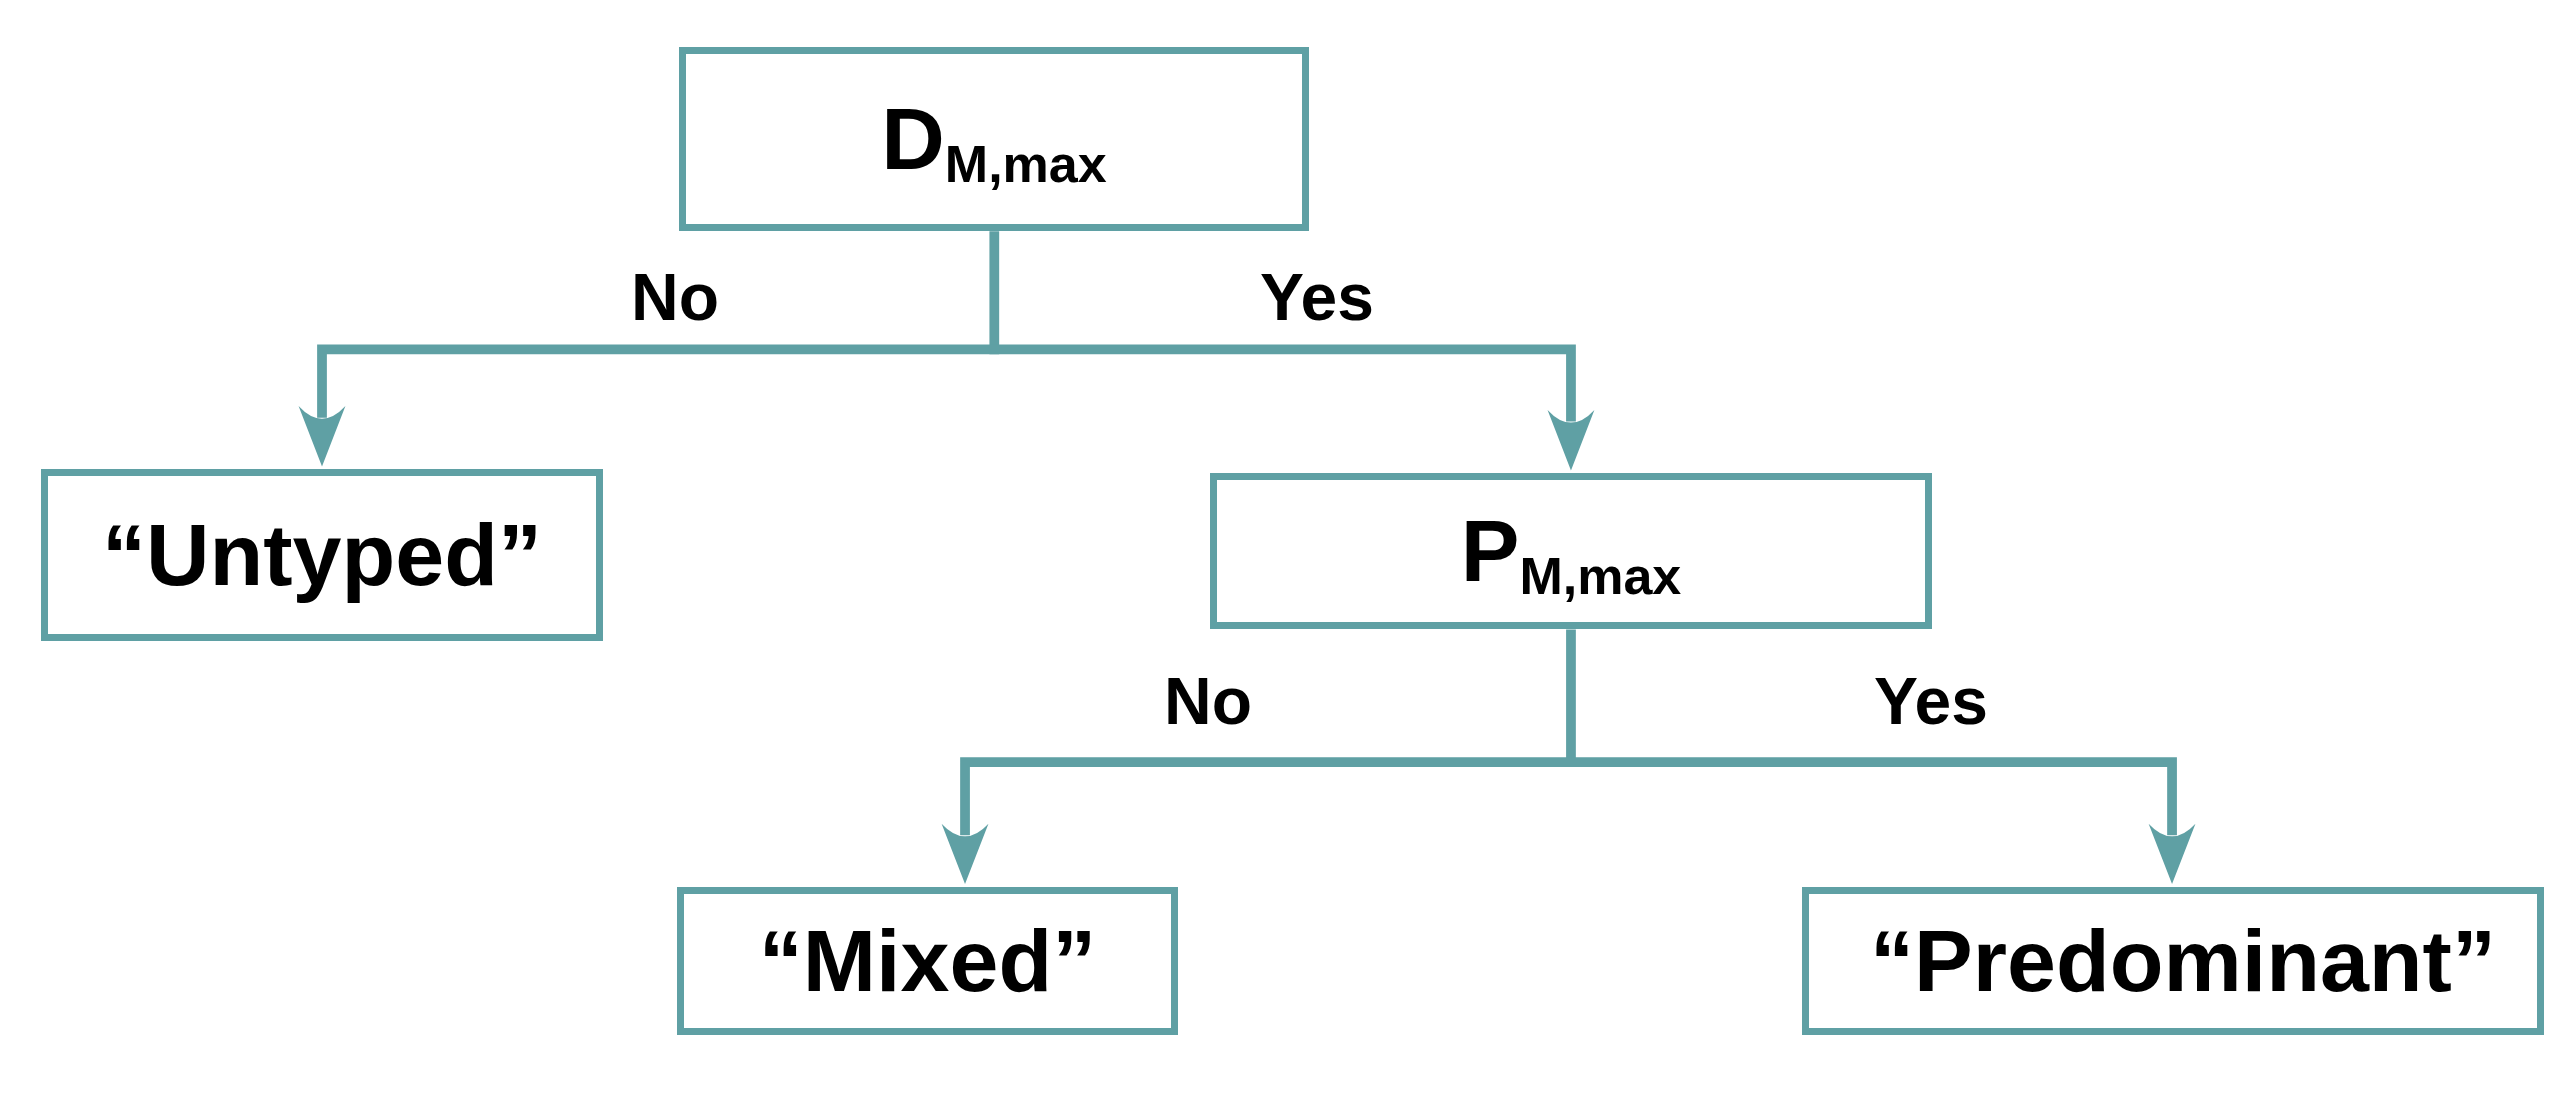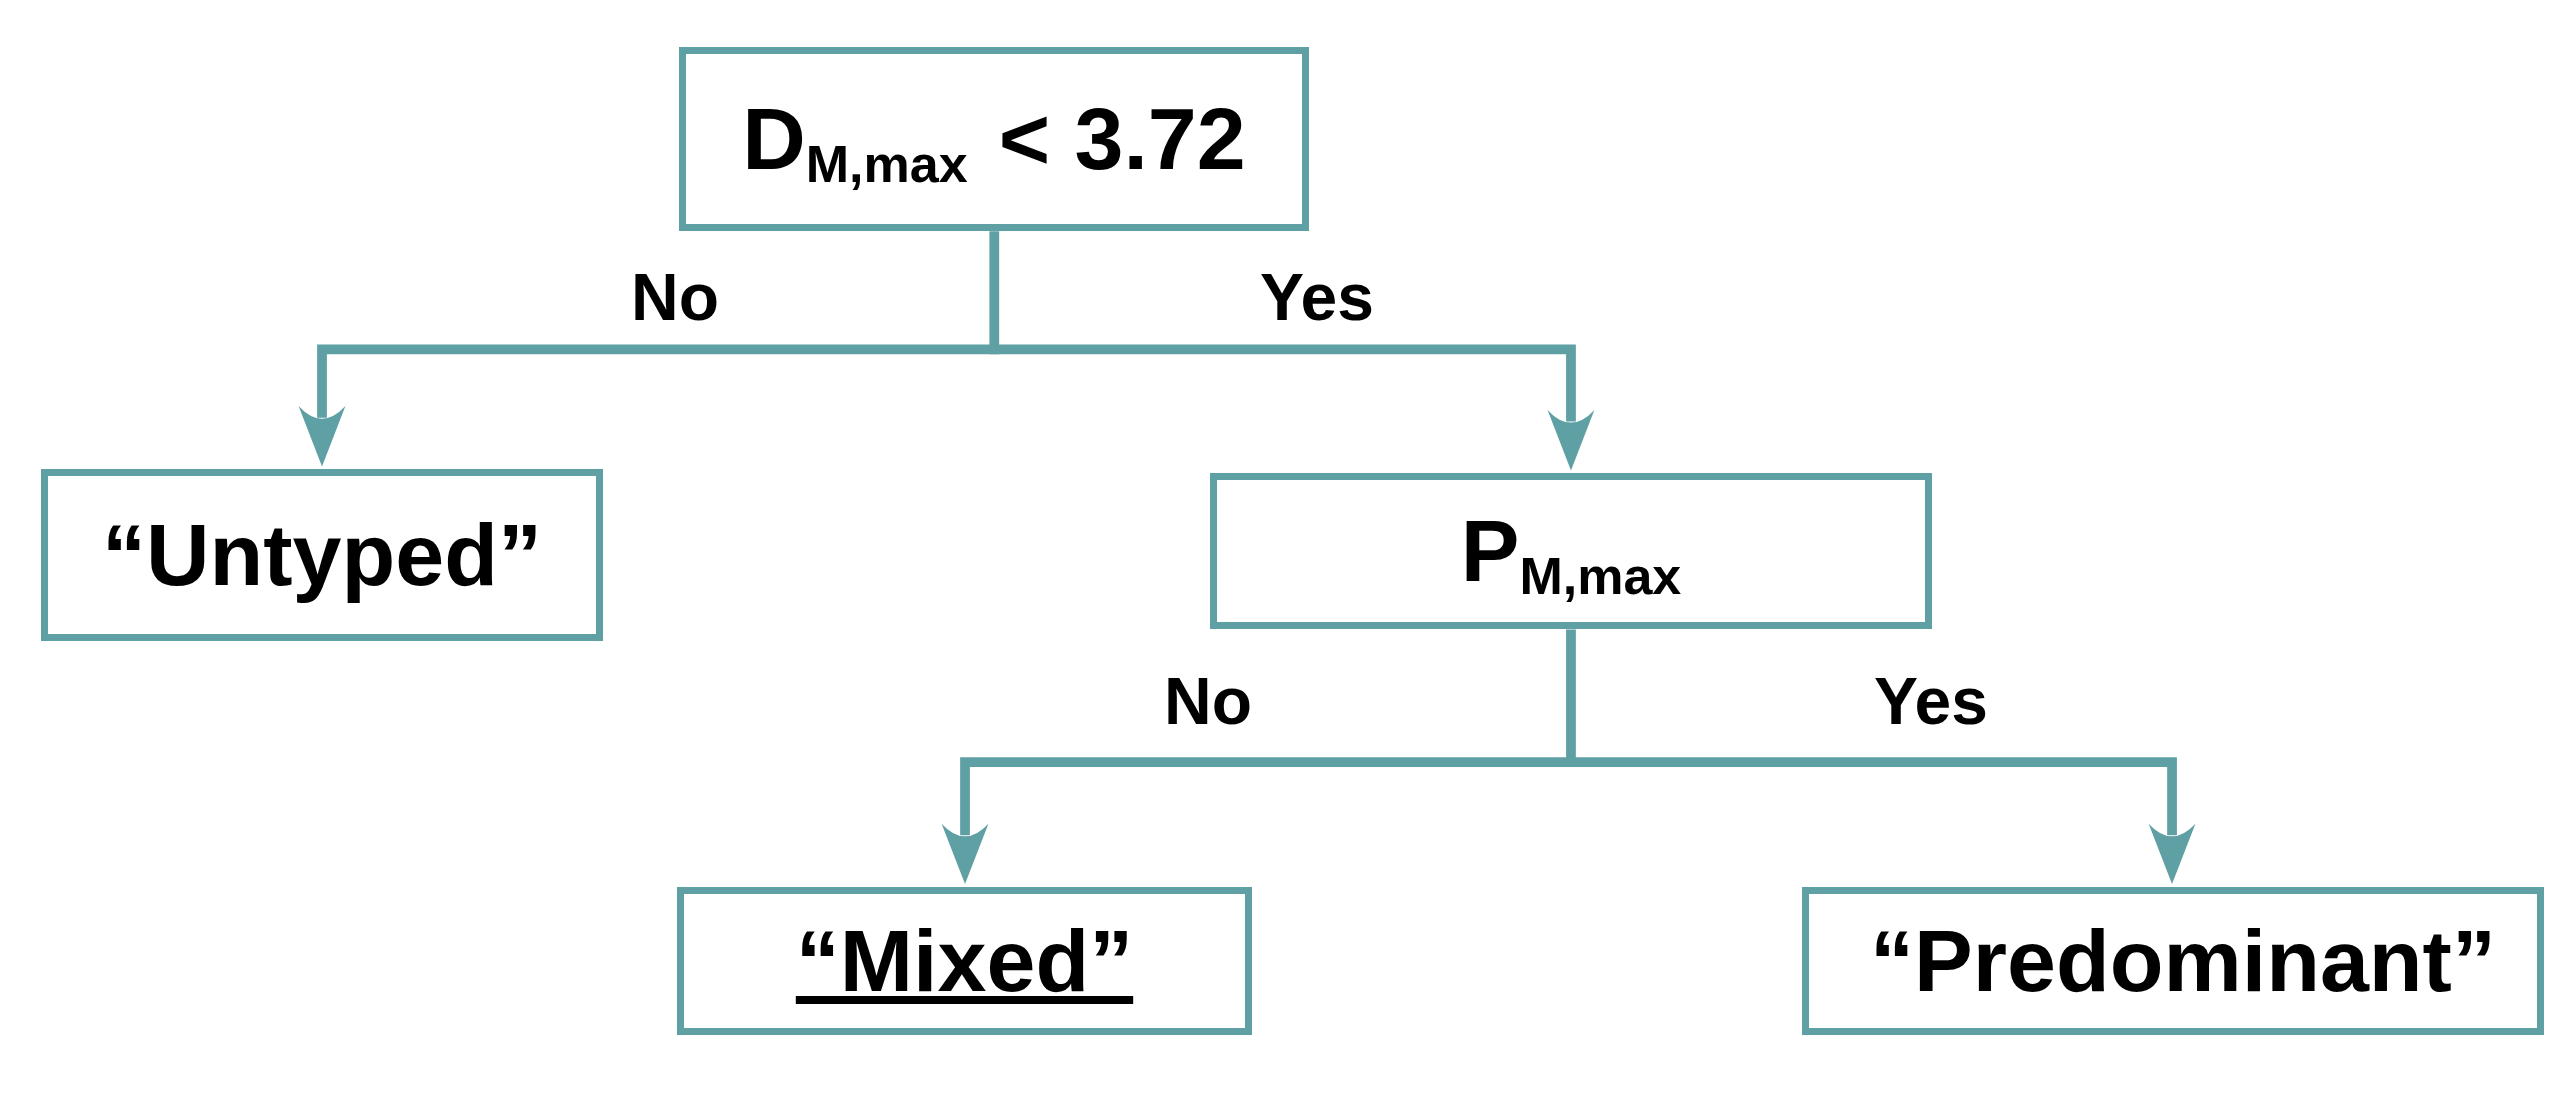--- a/index.html
+++ b/index.html
@@ -44,21 +44,21 @@
     display: inline-block;
     font-size: 52px;
     transform: translateY(25px);
   }
   .node .cond {
     margin-left: 31px;
   }
   .node-root        { left: 679px;  top: 47px;  width: 630px; height: 184px; }
   .node-untyped     { left: 41px;   top: 469px; width: 562px; height: 172px; }
   .node-pmax        { left: 1210px; top: 473px; width: 722px; height: 156px; }
-  .node-mixed       { left: 677px;  top: 887px; width: 575px; height: 148px; text-decoration: underline; }
+  .node-mixed       { left: 677px;  top: 887px; width: 501px; height: 148px; }
   .node-predominant { left: 1802px; top: 887px; width: 742px; height: 148px; padding-left: 20px; }
   .edge-label {
     position: absolute;
     transform: translateX(-50%);
     color: #000000;
     font-weight: bold;
     font-size: 66px;
     line-height: 1;
     white-space: nowrap;
   }
@@ -84,21 +84,20 @@
 
     <path class="head" d="M306,416 Q330,442 354,416 L330,478 Z"></path>
     <path class="head" d="M1586,420 Q1610,446 1634,420 L1610,482 Z"></path>
     <path class="head" d="M965,844 Q989,870 1013,844 L989,906 Z"></path>
     <path class="head" d="M2202,844 Q2226,870 2250,844 L2226,906 Z"></path>
   </svg>
 
   <div class="node node-root">
     <span>D</span>
       <span class="sub">M,max</span>
-      <span class="cond">&lt; 3.72</span>
   </div>
 
   <div class="node node-untyped">
     <span>“Untyped”</span>
   </div>
 
   <div class="node node-pmax">
     <span>P</span>
       <span class="sub">M,max</span>
   </div>

